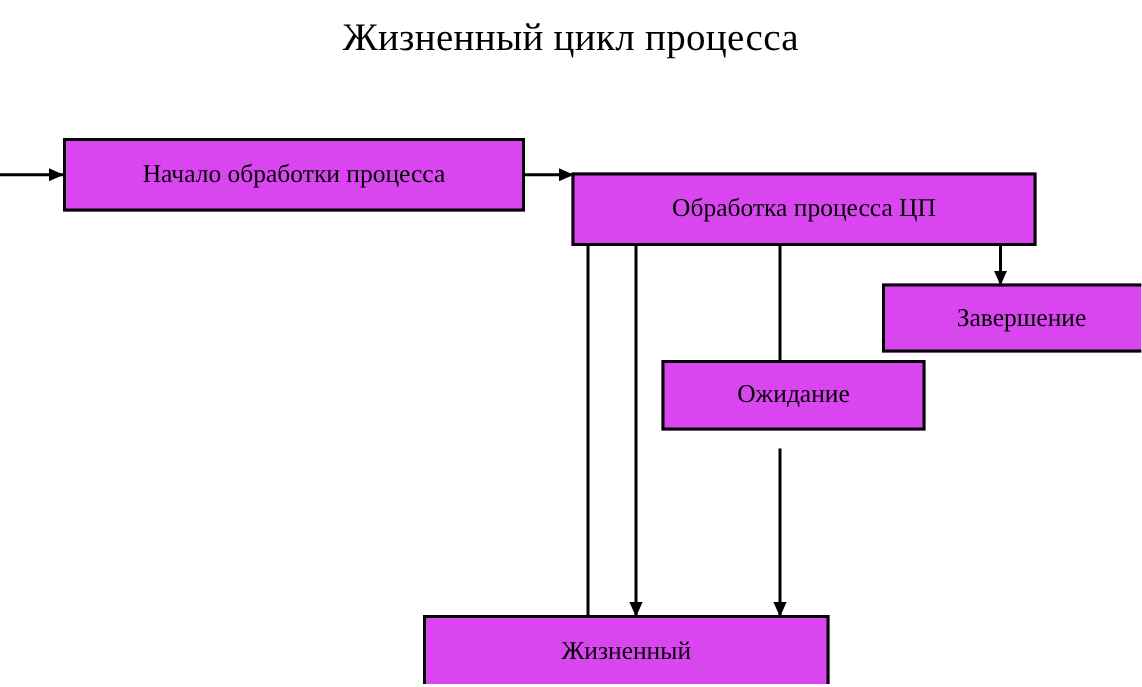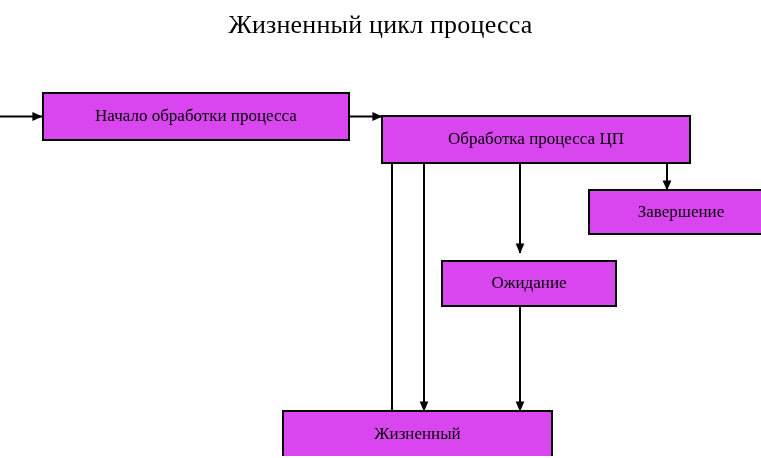--- a/index.html
+++ b/index.html
@@ -51,21 +51,21 @@
     font-family: "Liberation Serif", "DejaVu Serif", serif;
     font-size: 17px;
     line-height: 1.1;
     color: #000000;
     white-space: nowrap;
     z-index: 3;
   }
   #node-start  { left: 42px;  top: 92px;  width: 308px; height: 49px; }
   #node-cpu    { left: 381px; top: 92px;  width: 310px; height: 49px; margin-top: 23px; }
   #node-finish { left: 588px; top: 189px; width: 186px; height: 46px; }
-  #node-wait   { left: 441px; top: 260px; width: 176px; height: 47px; }
+  #node-wait   { left: 441px; top: 240px; width: 176px; height: 47px; }
   #node-ready  { left: 282px; top: 410px; width: 271px; height: 48px; }
 </style>
 </head>
 <body>
 
 <div id="canvas">
 
   <div class="page-title">Жизненный цикл процесса</div>
 
   <svg id="diagram-svg" viewBox="0 0 761 458" xmlns="http://www.w3.org/2000/svg">

